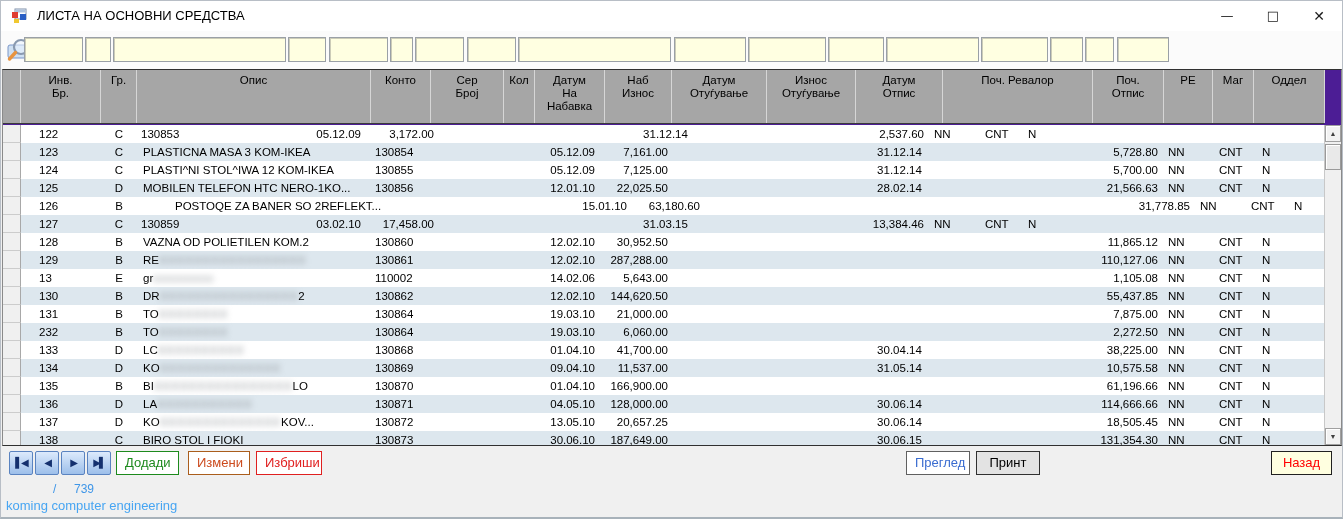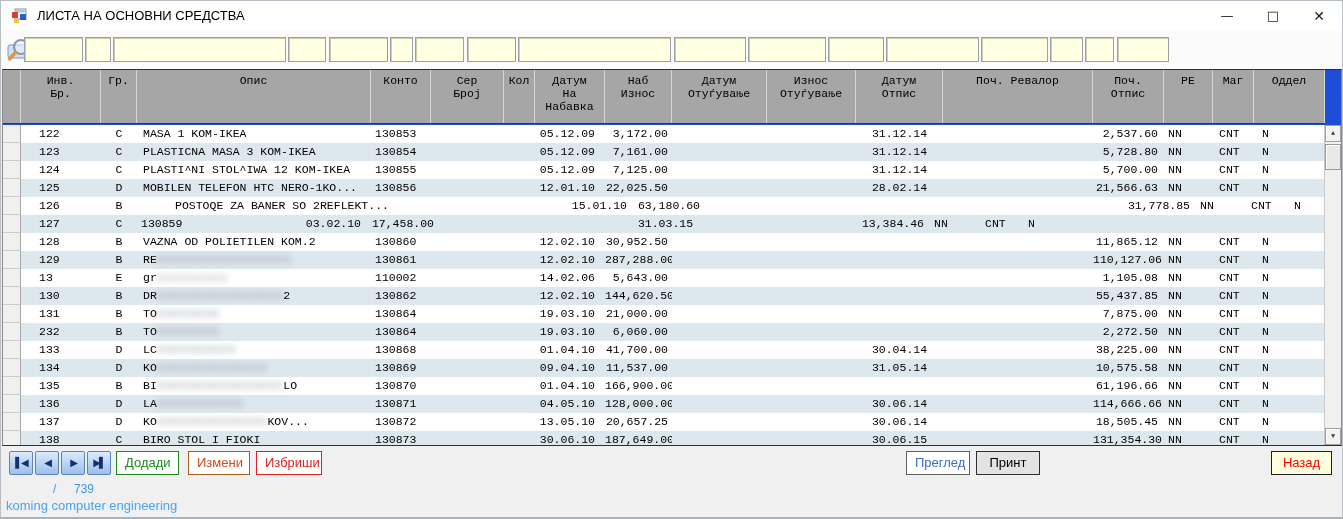--- a/index.html
+++ b/index.html
@@ -19,22 +19,22 @@
   .filterbar { position: absolute; top: 30px; left: 0; right: 0; height: 38px; background: #fbfbfb; }
   .search-icon { position: absolute; left: 4px; top: 5px; width: 27px; height: 27px; }
   .fbox {
     position: absolute; top: 6px; height: 25px; background: #ffffe1;
     border: 1px solid #9aa0a6; box-shadow: inset 1px 1px 0 rgba(110,110,110,.35);
     font-size: 12px; padding: 0 3px; outline: none;
   }
   
   .grid {
     position: absolute; top: 68px; left: 1px; width: 1340px; height: 377px;
-    background: #1d4ed8; border-top: 1px solid #303030; border-bottom: 1px solid #303030;
-    border-left: 1px solid #8a8a8a; border-right: 1px solid #8a8a8a; font-family: Liberation Mono, monospace;
+    background: #4c1d95; border-top: 1px solid #303030; border-bottom: 1px solid #303030;
+    border-left: 1px solid #8a8a8a; border-right: 1px solid #8a8a8a;
   }
   .ghead { position: absolute; top: 0; left: 0; right: 17px; height: 54px; display: flex; background: #a6a6a6; border-bottom: 1px solid #3a3a3a; }
   .hcell {
     flex: 0 0 auto; border-right: 1px solid #d6d6d6; color: #000;
     font-size: 11.5px; line-height: 13px; text-align: center; padding-top: 4px;
     white-space: pre-line; overflow: hidden;
   }
   .hsel { flex: 0 0 18px; border-right: 1px solid #d6d6d6; }
   .gbody { position: absolute; top: 55px; left: 0; right: 17px; bottom: 0; overflow: hidden; }
   .grow { display: flex; height: 18px; line-height: 18px; background: #ffffff; }
@@ -147,21 +147,20 @@
 Отпис</div>
         <div class="hcell" style="width: 49px;">РЕ</div>
         <div class="hcell" style="width: 41px;">Маг</div>
         <div class="hcell" style="width: 71px;">Оддел</div>
       </div>
     <div class="gbody" id="grid-body">
         <div class="grow">
           <div class="selcell"></div>
           <div class="cell a-l" style="width: 80px; padding-left: 18px;">122</div>
           <div class="cell a-c" style="width: 36px;">C</div>
-          <div class="cell a-l" style="width: 234px; padding-left: 6px;">MASA 1 KOM-IKEA</div>
           <div class="cell a-l" style="width: 60px; padding-left: 4px;">130853</div>
           <div class="cell a-l" style="width: 73px; padding-left: 4px;"></div>
           <div class="cell a-l" style="width: 31px; padding-left: 4px;"></div>
           <div class="cell a-r" style="width: 70px; padding-right: 10px;">05.12.09</div>
           <div class="cell a-r" style="width: 67px; padding-right: 4px;">3,172.00</div>
           <div class="cell a-c" style="width: 95px;"></div>
           <div class="cell a-r" style="width: 89px; padding-right: 4px;"></div>
           <div class="cell a-c" style="width: 87px;">31.12.14</div>
           <div class="cell a-r" style="width: 150px; padding-right: 4px;"></div>
           <div class="cell a-r" style="width: 71px; padding-right: 6px;">2,537.60</div>

